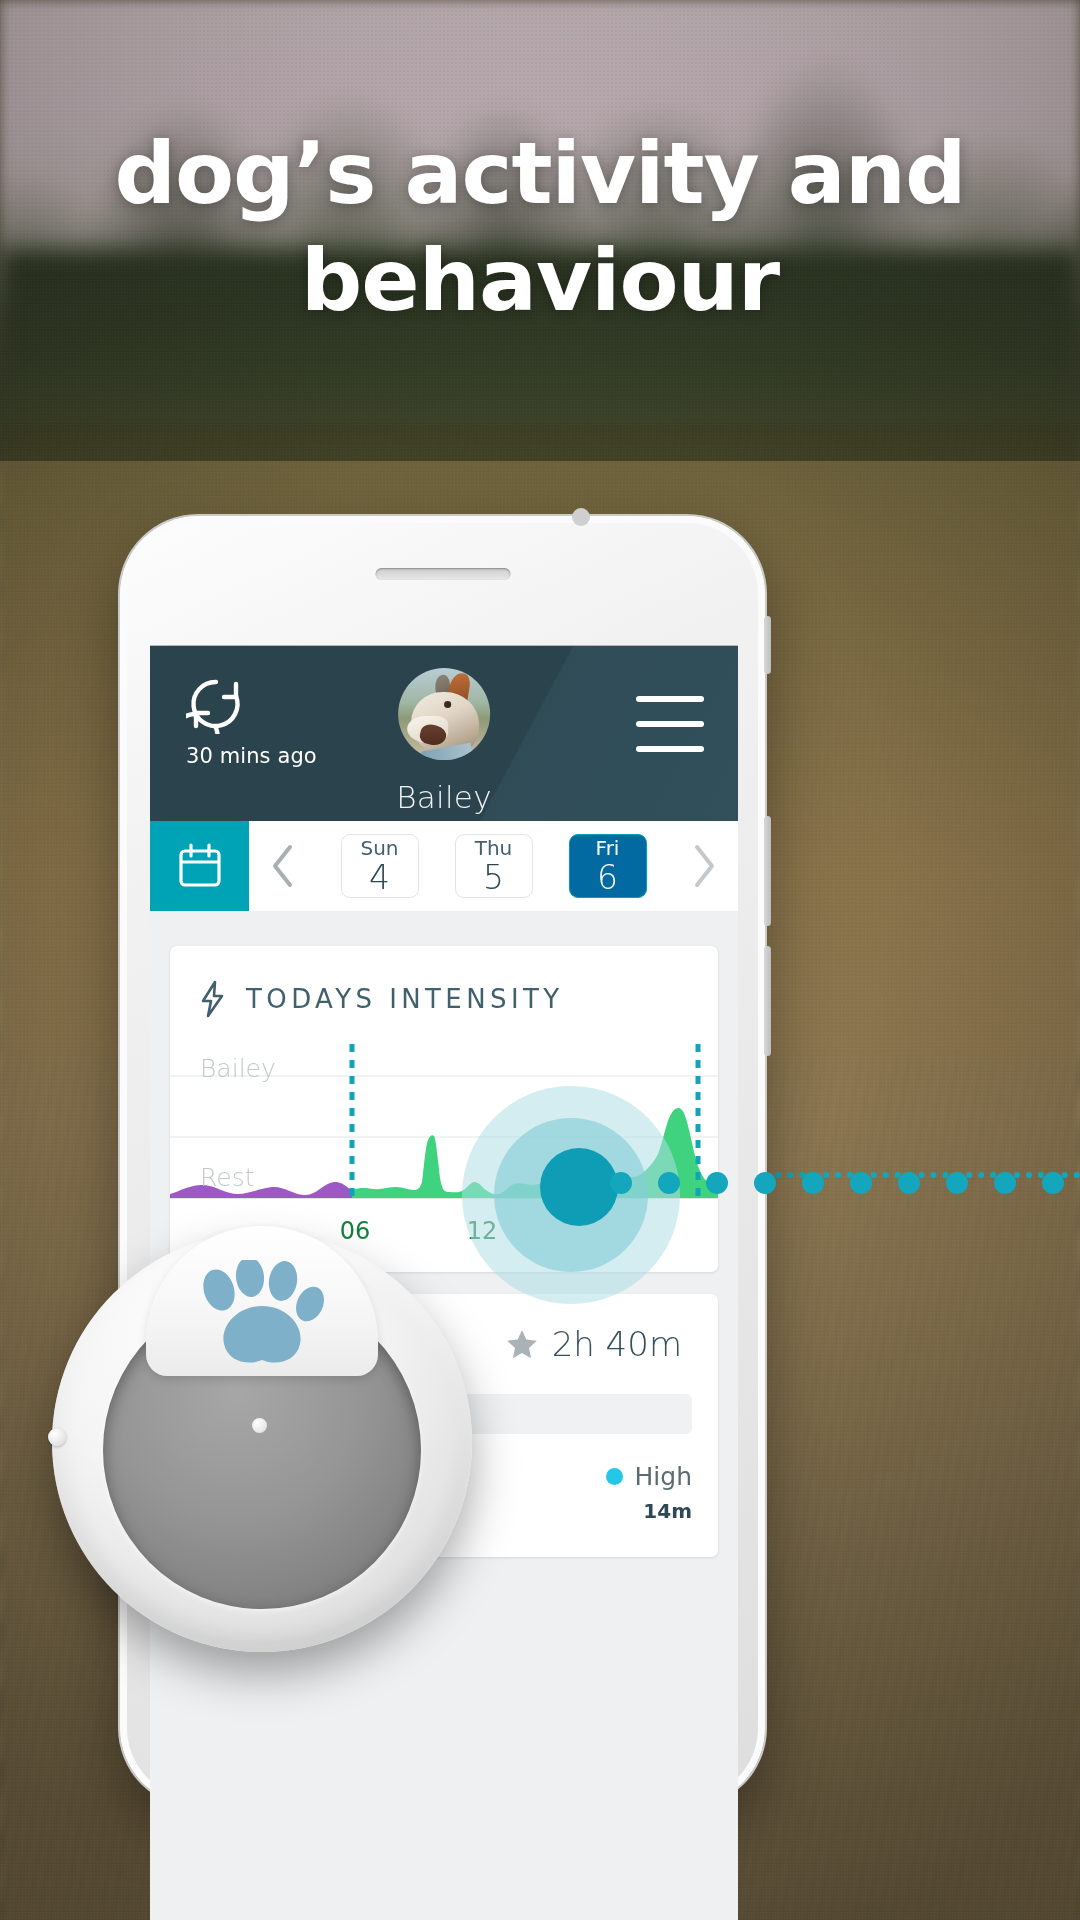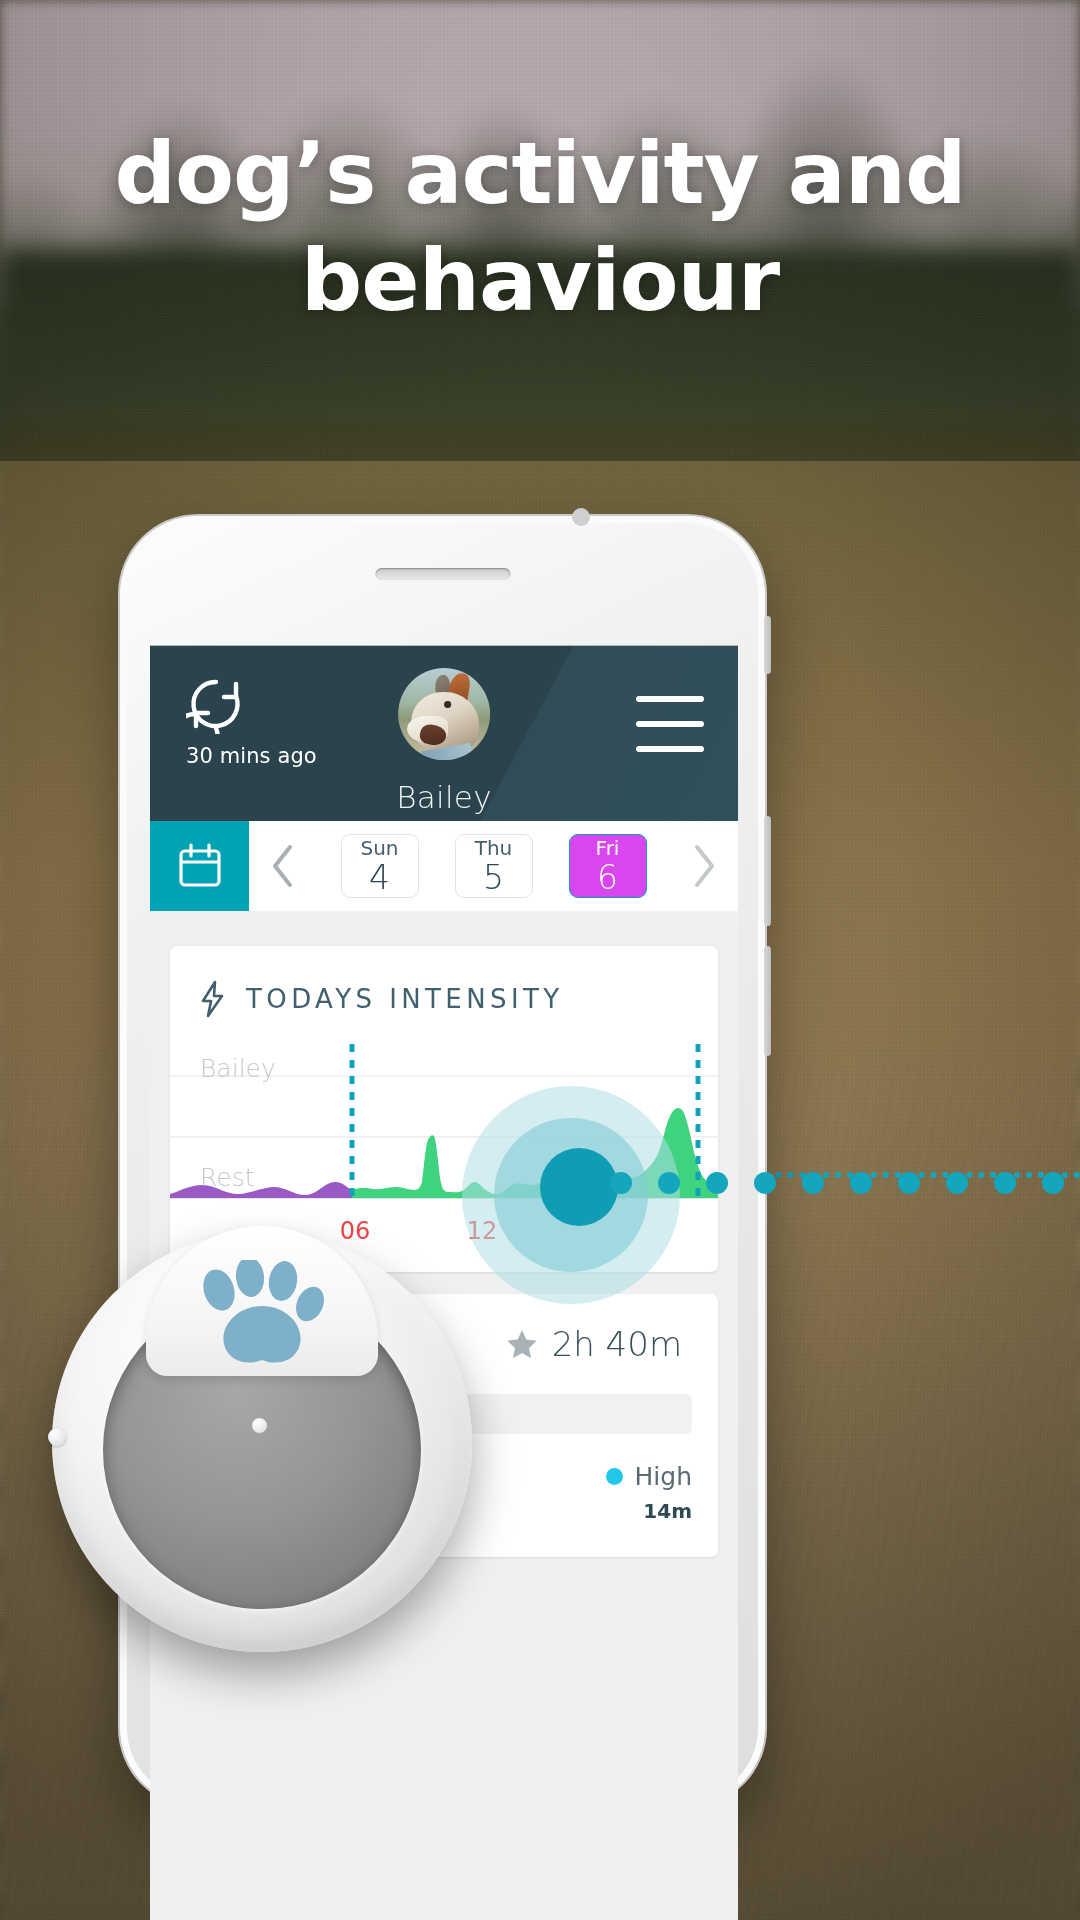--- a/index.html
+++ b/index.html
@@ -245,21 +245,21 @@
   .date-list { display:flex; align-items:center; gap:36px; }
   .date-chip {
     width:78px; height:64px;
     border:1.5px solid #e1e4e6; border-radius:9px;
     background:#fff;
     display:flex; flex-direction:column; align-items:center; justify-content:center;
     line-height:1;
   }
   .date-chip .dow { font-size:20px; color:#44606c; margin-bottom:3px; }
   .date-chip .dnum { font-size:33px; color:#2d4652; font-weight:300; }
-  .date-chip.active { background:#d946ef; border-color:#00a2b5; }
+  .date-chip.active { background:#0369a1; border-color:#00a2b5; }
   .date-chip.active .dow,
   .date-chip.active .dnum { color:#fff; }
 
   
   .content { position:relative; padding:35px 20px 0; background:#eef0f1; height:845px; }
   .card {
     background:#fff; border-radius:7px;
     box-shadow:0 1px 3px rgba(0,0,0,.10);
     overflow:hidden;
   }
@@ -279,21 +279,21 @@
     font-size:25px; color:#c3c8cb; font-weight:300;
   }
   .y-lab.active { top:10px; }
   .y-lab.rest { top:119px; }
   .x-axis {
     position:absolute; left:0; right:0; top:163px;
     height:46px;
   }
   .x-tick {
     position:absolute; top:10px;
-    font-size:24px; color:#ef4444;
+    font-size:24px; color:#15803d;
     transform:translateX(-50%);
   }
 
   .card2 { margin-top:22px; }
   .card2-body { padding:30px 26px 34px; }
   .goal-row {
     display:flex; align-items:center; justify-content:flex-end;
     gap:14px; padding-right:10px;
   }
   .star-icon { width:32px; height:31px; }

